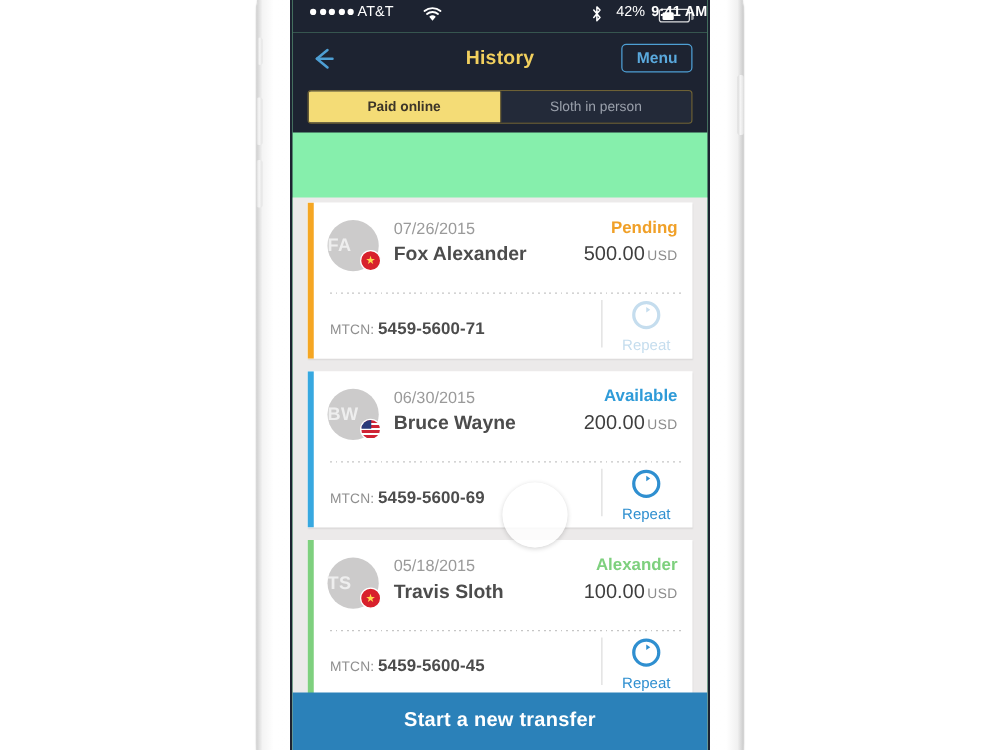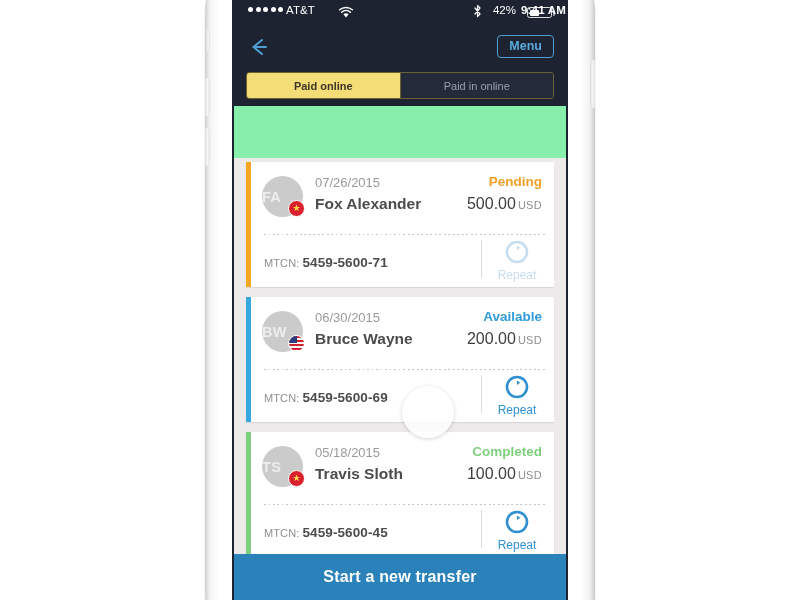--- a/index.html
+++ b/index.html
@@ -420,27 +420,28 @@
       </div>
     </div>
 
     <div class="nav-bar">
       <div class="nav-back">
         <svg width="26" height="24" viewBox="0 0 26 24">
           <path d="M16 5 L7.5 12 L16 19" fill="none" stroke="#4e9fd4" stroke-width="2" stroke-linecap="round" stroke-linejoin="round"></path>
           <path d="M7.5 12 L20 12" fill="none" stroke="#4e9fd4" stroke-width="2" stroke-linecap="round"></path>
         </svg>
       </div>
+      <div class="nav-title">History</div>
       <div class="nav-menu">Menu</div>
     </div>
 
     <div class="tabs">
       <div class="tabs-wrap">
         <div class="tab active">Paid online</div>
-        <div class="tab inactive">Paid in online</div>
+        <div class="tab inactive">Sloth in person</div>
       </div>
     </div>
 
 
     <div class="cards">
 
       <div class="card" style="top:4px">
         <div class="card-stripe" style="background:#f5a623"></div>
         <div class="card-top">
           <div class="avatar">
@@ -513,21 +514,21 @@
         <div class="card-stripe" style="background:#7ed07e"></div>
         <div class="card-top">
           <div class="avatar">
             <span>TS</span>
           </div>
           <div class="flag flag-cn">
             <span class="star">★</span>
           </div>
           <div class="card-date">05/18/2015</div>
           <div class="card-name">Travis Sloth</div>
-          <div class="card-status" style="color:#7ed07e">Completed</div>
+          <div class="card-status" style="color:#7ed07e">Alexander</div>
           <div class="card-amount">
             <span>100.00</span><span class="cur">USD</span>
           </div>
         </div>
         <div class="card-dots"></div>
         <div class="card-bottom">
           <div class="mtcn">
             <span>MTCN:</span>
             <b>5459-5600-45</b>
           </div>

